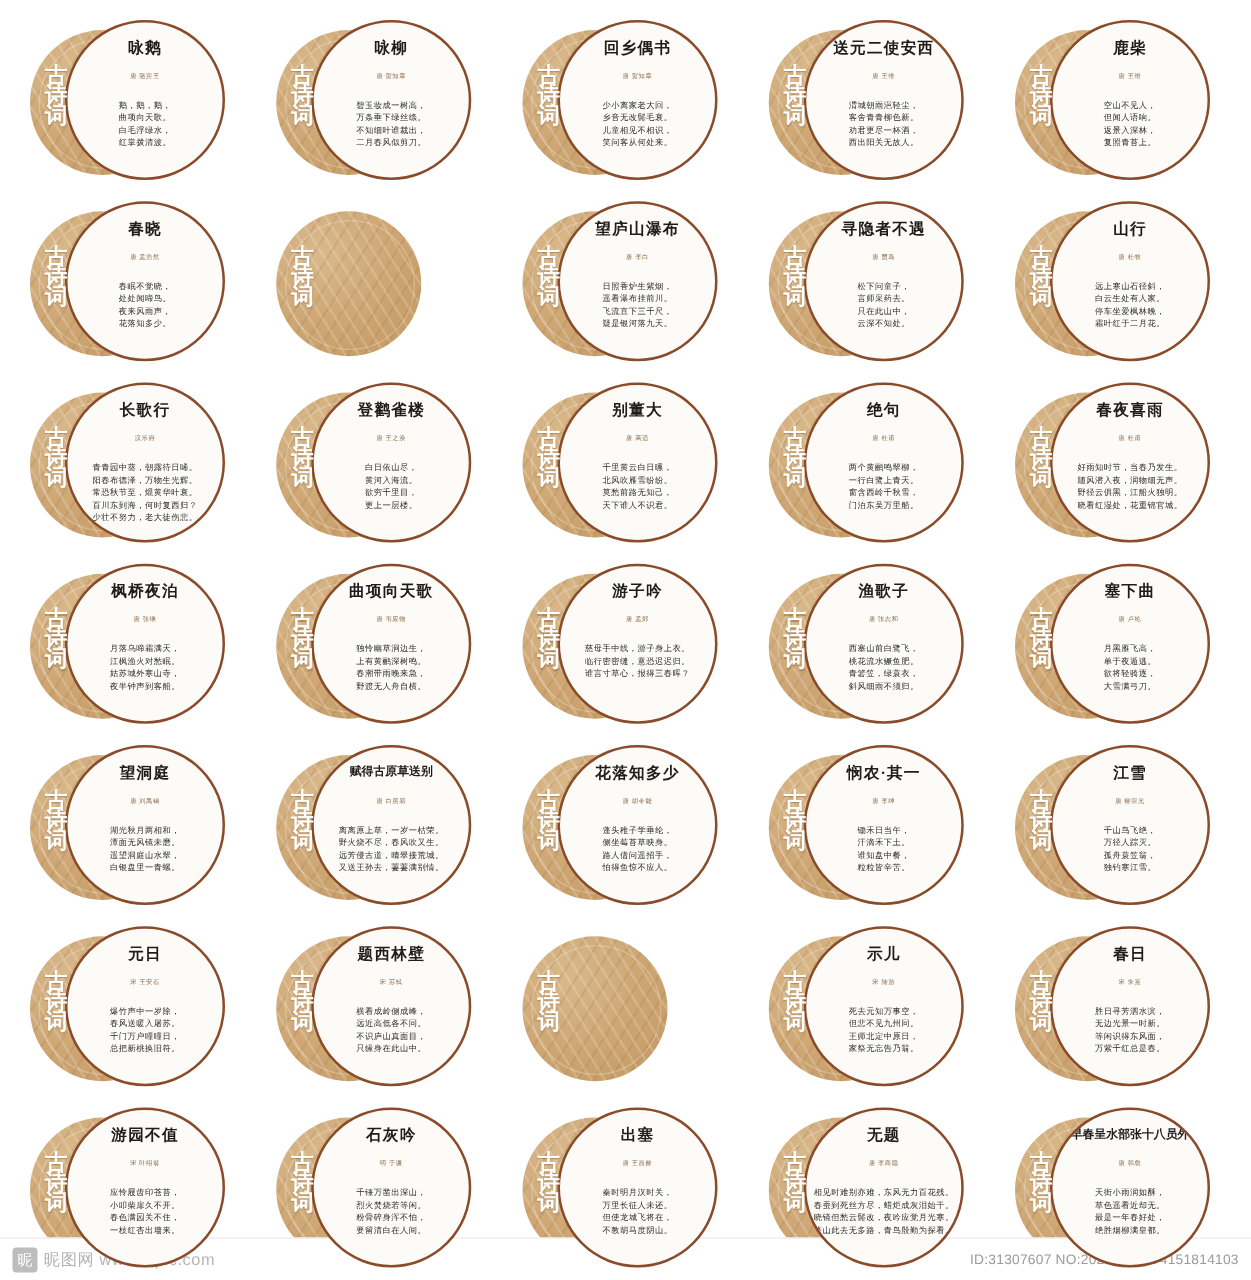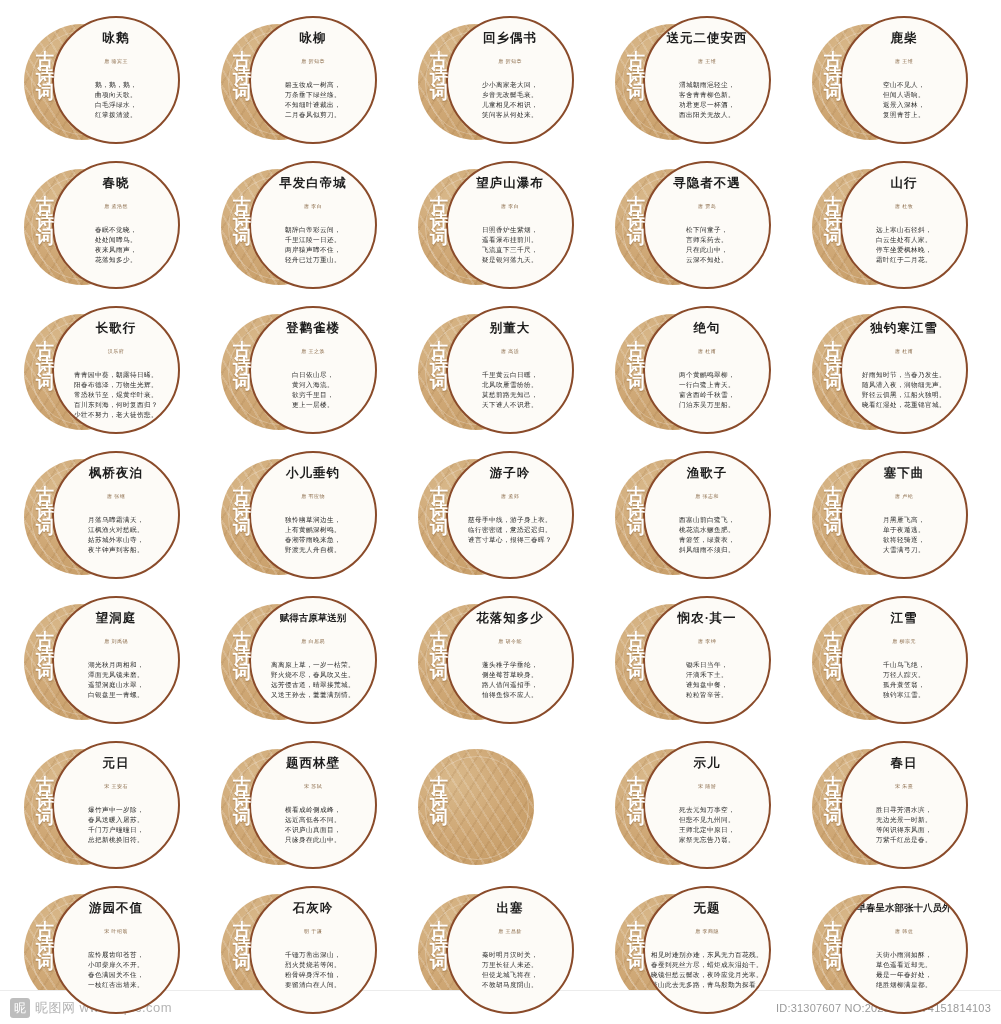--- a/index.html
+++ b/index.html
@@ -258,30 +258,20 @@
             <div class="line">处处闻啼鸟。</div>
             <div class="line">夜来风雨声，</div>
             <div class="line">花落知多少。</div>
           </div>
         </div>
       </div>
       <div class="card">
         <div class="disc">
           <div class="disc-label">古诗词</div>
         </div>
-        <div class="bubble">
-          <div class="title">早发白帝城</div>
-          <div class="author">唐 李白</div>
-          <div class="lines">
-            <div class="line">朝辞白帝彩云间，</div>
-            <div class="line">千里江陵一日还。</div>
-            <div class="line">两岸猿声啼不住，</div>
-            <div class="line">轻舟已过万重山。</div>
-          </div>
-        </div>
       </div>
       <div class="card">
         <div class="disc">
           <div class="disc-label">古诗词</div>
         </div>
         <div class="bubble">
           <div class="title">望庐山瀑布</div>
           <div class="author">唐 李白</div>
           <div class="lines">
             <div class="line">日照香炉生紫烟，</div>
@@ -380,21 +370,21 @@
             <div class="line">窗含西岭千秋雪，</div>
             <div class="line">门泊东吴万里船。</div>
           </div>
         </div>
       </div>
       <div class="card">
         <div class="disc">
           <div class="disc-label">古诗词</div>
         </div>
         <div class="bubble">
-          <div class="title">独钓寒江雪</div>
+          <div class="title">春夜喜雨</div>
           <div class="author">唐 杜甫</div>
           <div class="lines">
             <div class="line">好雨知时节，当春乃发生。</div>
             <div class="line">随风潜入夜，润物细无声。</div>
             <div class="line">野径云俱黑，江船火独明。</div>
             <div class="line">晓看红湿处，花重锦官城。</div>
           </div>
         </div>
       </div>
       <div class="card">
@@ -410,21 +400,21 @@
             <div class="line">姑苏城外寒山寺，</div>
             <div class="line">夜半钟声到客船。</div>
           </div>
         </div>
       </div>
       <div class="card">
         <div class="disc">
           <div class="disc-label">古诗词</div>
         </div>
         <div class="bubble">
-          <div class="title">小儿垂钓</div>
+          <div class="title">曲项向天歌</div>
           <div class="author">唐 韦应物</div>
           <div class="lines">
             <div class="line">独怜幽草涧边生，</div>
             <div class="line">上有黄鹂深树鸣。</div>
             <div class="line">春潮带雨晚来急，</div>
             <div class="line">野渡无人舟自横。</div>
           </div>
         </div>
       </div>
       <div class="card">

